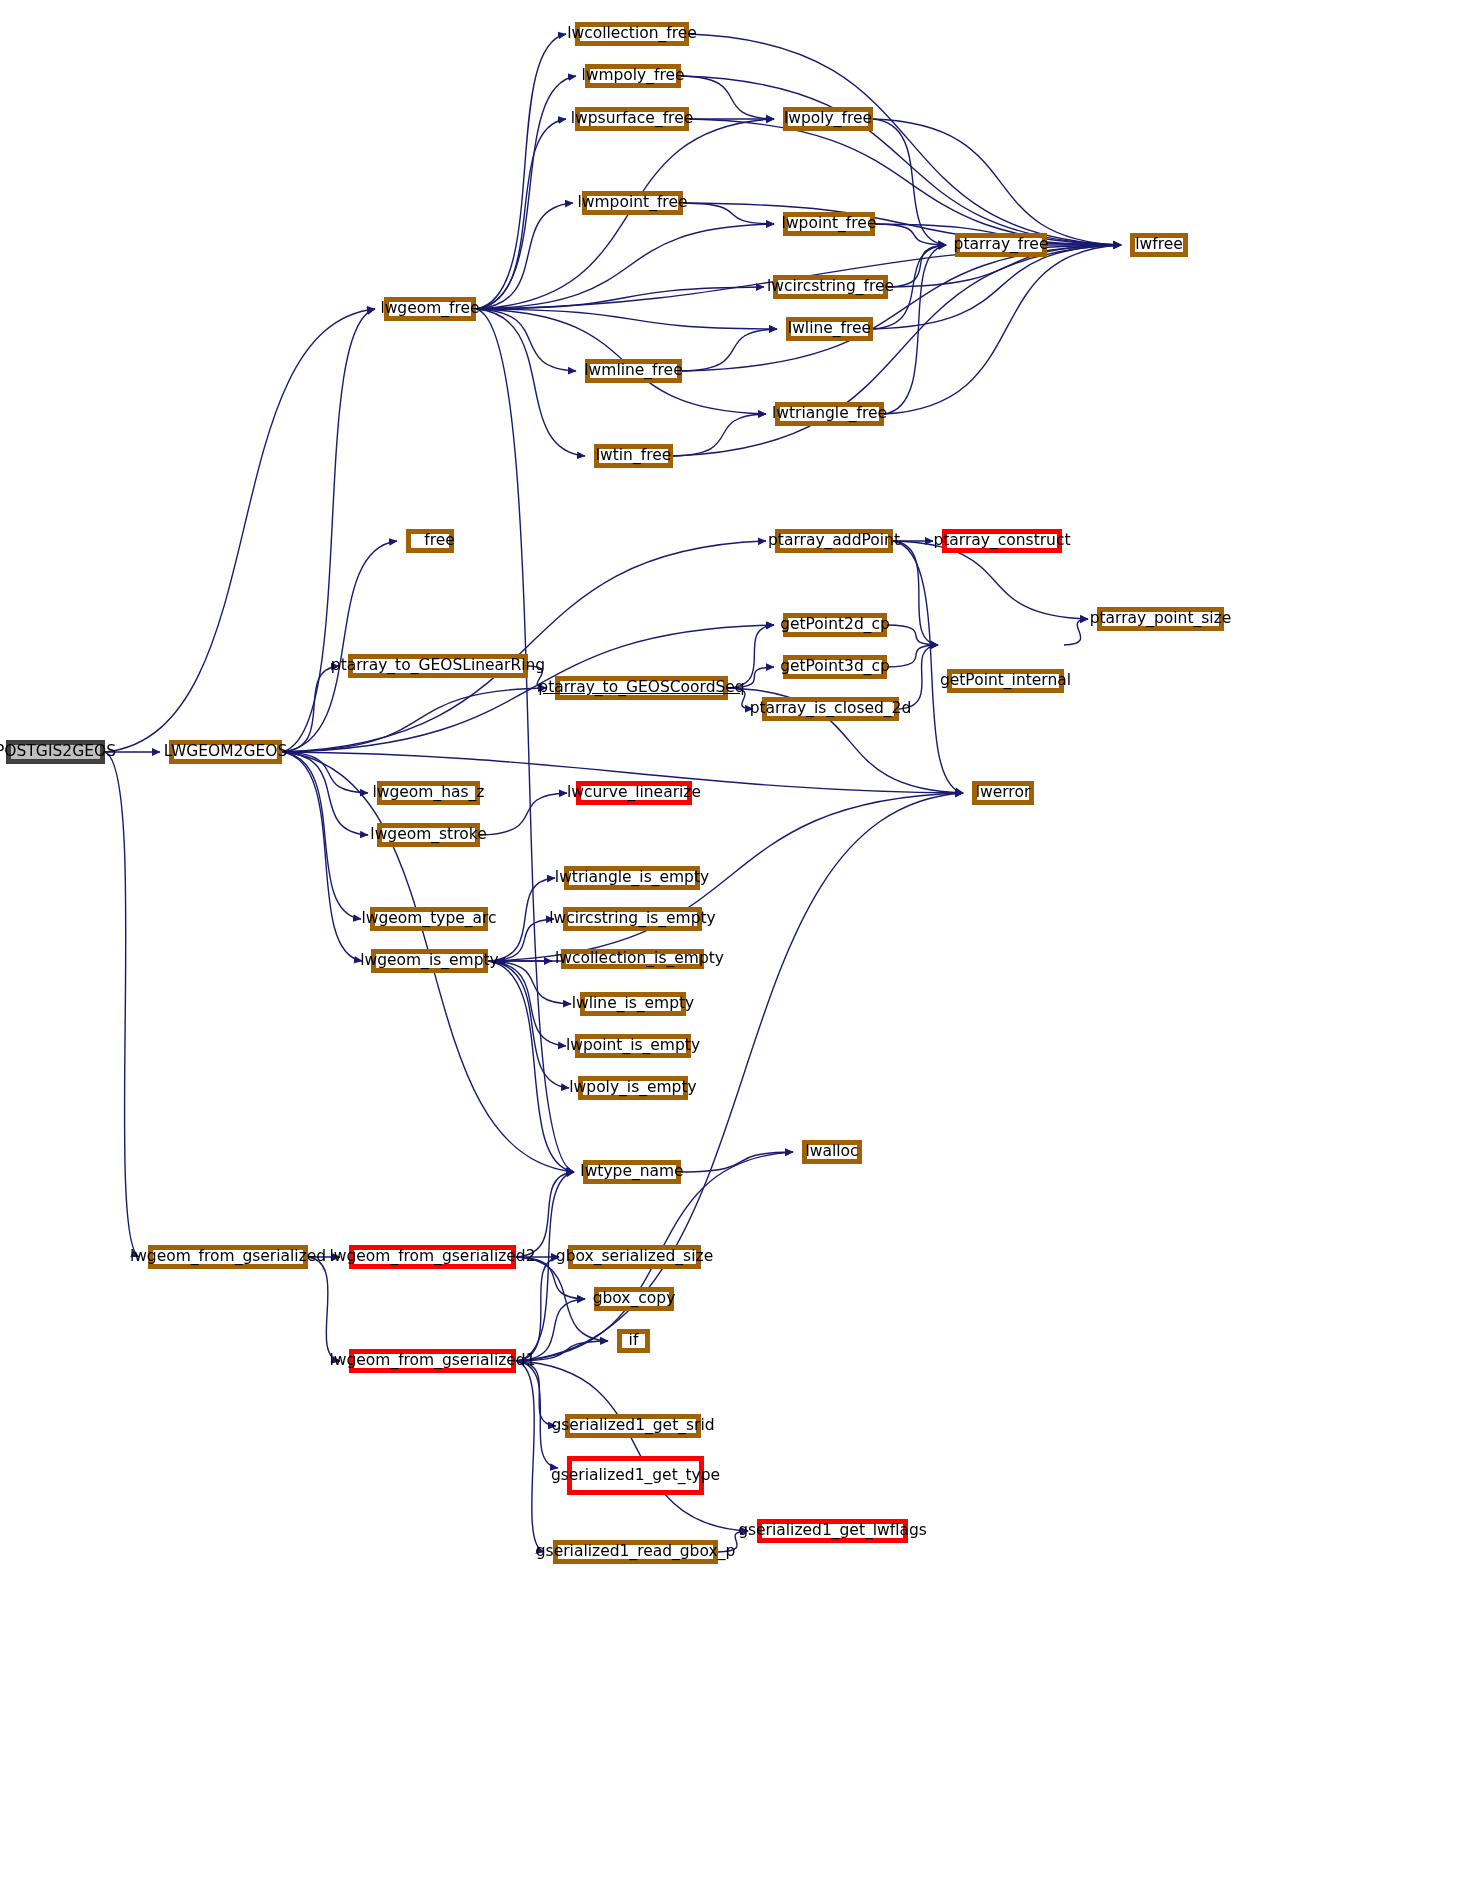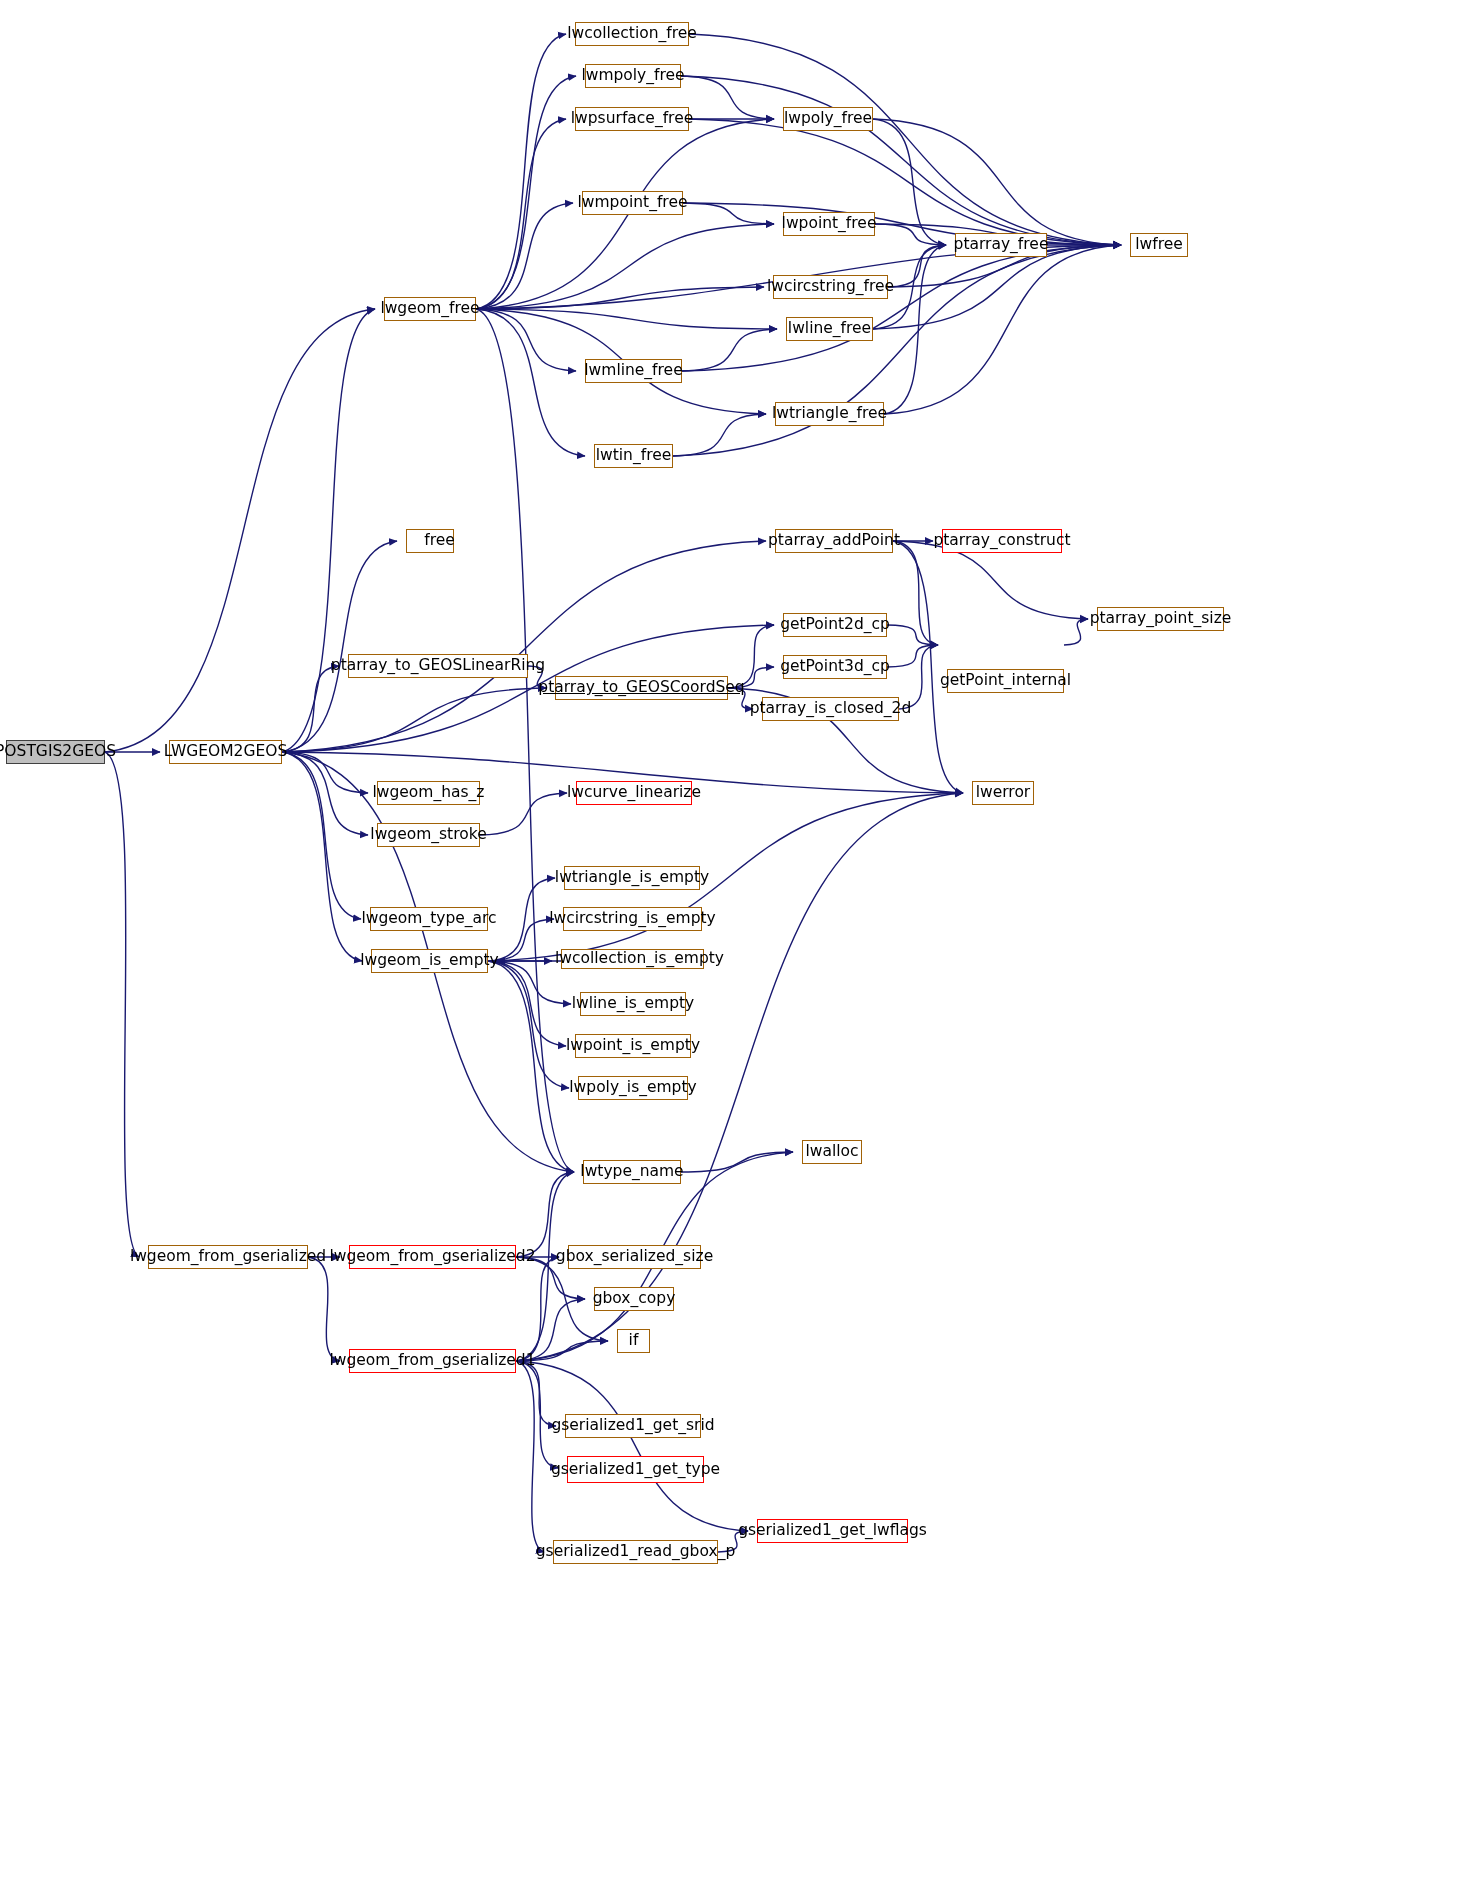--- a/index.html
+++ b/index.html
@@ -1,20 +1,20 @@
 <!DOCTYPE html>
 <html><head>
 <meta charset="utf-8">
 <style>
   html,body{margin:0;padding:0;background:#ffffff;}
   body{font-family:"DejaVu Sans","Liberation Sans",sans-serif;}
   #graph{position:relative;width:1469px;height:1885px;background:#fff;overflow:hidden;}
   #edges{position:absolute;left:0;top:0;width:1469px;height:1885px;}
   .node{position:absolute;box-sizing:border-box;display:flex;align-items:center;justify-content:center;
-        background:#ffffff;border:1px solid #a16207;color:#000000;font-size:15.5px;line-height:1;
+        background:#ffffff;border:5px solid #a16207;color:#000000;font-size:15.5px;line-height:1;
         white-space:nowrap;letter-spacing:0px;}
   .node.red{border-color:#ff0000;}
   .node.root{background:#bfbfbf;border-color:#404040;}
   .node span{pointer-events:none;}
 </style>
 </head>
 <body>
 
 <div id="graph">
   <svg id="edges" viewBox="0 0 1469 1885">
@@ -252,21 +252,21 @@
       </div>
       <div class="node" style="left: 617px; top: 1329px; width: 33px; height: 24px;">
         <span>if</span>
       </div>
       <div class="node red" style="left: 349px; top: 1349px; width: 167px; height: 24px;">
         <span>lwgeom_from_gserialized1</span>
       </div>
       <div class="node" style="left: 565px; top: 1414px; width: 136px; height: 24px;">
         <span>gserialized1_get_srid</span>
       </div>
-      <div class="node red" style="left: 567px; top: 1456px; width: 137px; height: 27px;">
+      <div class="node red" style="left: 567px; top: 1456px; width: 137px; height: 39px;">
         <span>gserialized1_get_type</span>
       </div>
       <div class="node red" style="left: 757px; top: 1519px; width: 151px; height: 24px;">
         <span>gserialized1_get_lwflags</span>
       </div>
       <div class="node" style="left: 553px; top: 1540px; width: 165px; height: 24px;">
         <span>gserialized1_read_gbox_p</span>
       </div>
     </div>
 </div>

